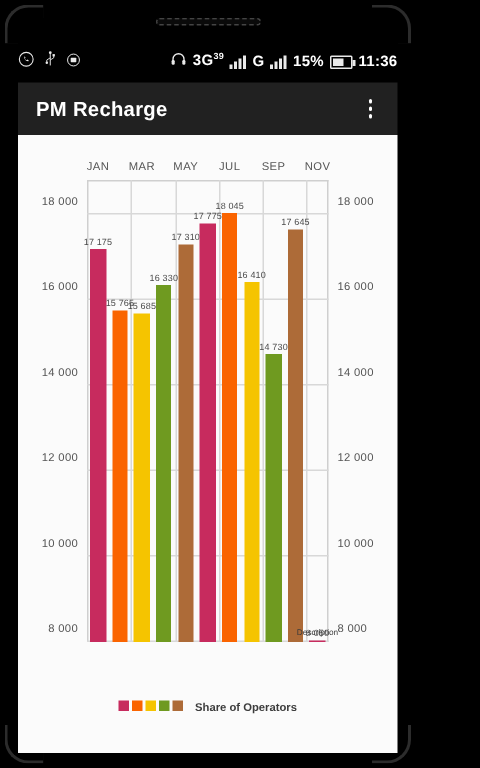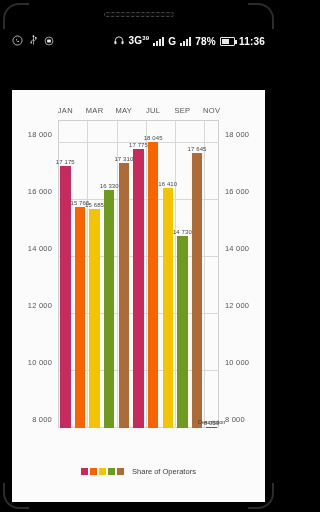--- a/index.html
+++ b/index.html
@@ -115,21 +115,21 @@
 
   #watermark {
     position:absolute; left:0; right:0; top:46%;
     text-align:center; font-size:8px; color:#f0a11e;
     letter-spacing:.2px; pointer-events:none;
   }
 
   
   #legend {
     position:absolute; left:0; right:0; bottom:26px;
-    display:flex; align-items:center; justify-content:center; gap:4px;
+    display:flex; justify-content:center; gap:4px;font-weight:bold;
   }
   #swatches { display:flex; gap:2px; }
   #swatches span { width:7px; height:7px; display:block; }
   #legend-label { font-size:7.5px; color:#3d3d3d; margin-left:4px; }
 </style>
 </head>
 <body>
 
 <div id="phone">
 
@@ -183,28 +183,36 @@
           <i></i>
           <i></i>
         </span>
       <span class="net-label sb-text">G</span>
       <span class="bars">
           <i></i>
           <i></i>
           <i></i>
           <i></i>
         </span>
-      <span class="sb-text">78%</span>
+      <span class="sb-text">15%</span>
       <span class="batt">
           <span></span>
         </span>
       <span class="sb-text">11:36</span>
     </div>
   </div>
 
+  <div id="appbar">
+    <div id="app-title">PM Recharge</div>
+    <div id="overflow">
+      <i></i>
+        <i></i>
+        <i></i>
+    </div>
+  </div>
 
   <div id="card">
     <div id="chart-wrap">
       <div id="plot">
         <div class="plot-frame"></div>
         <div id="gridlines">
             <div class="hgrid" style="bottom: 0%;"></div>
             <div class="hgrid" style="bottom: 18.5185%;"></div>
             <div class="hgrid" style="bottom: 37.037%;"></div>
             <div class="hgrid" style="bottom: 55.5556%;"></div>

